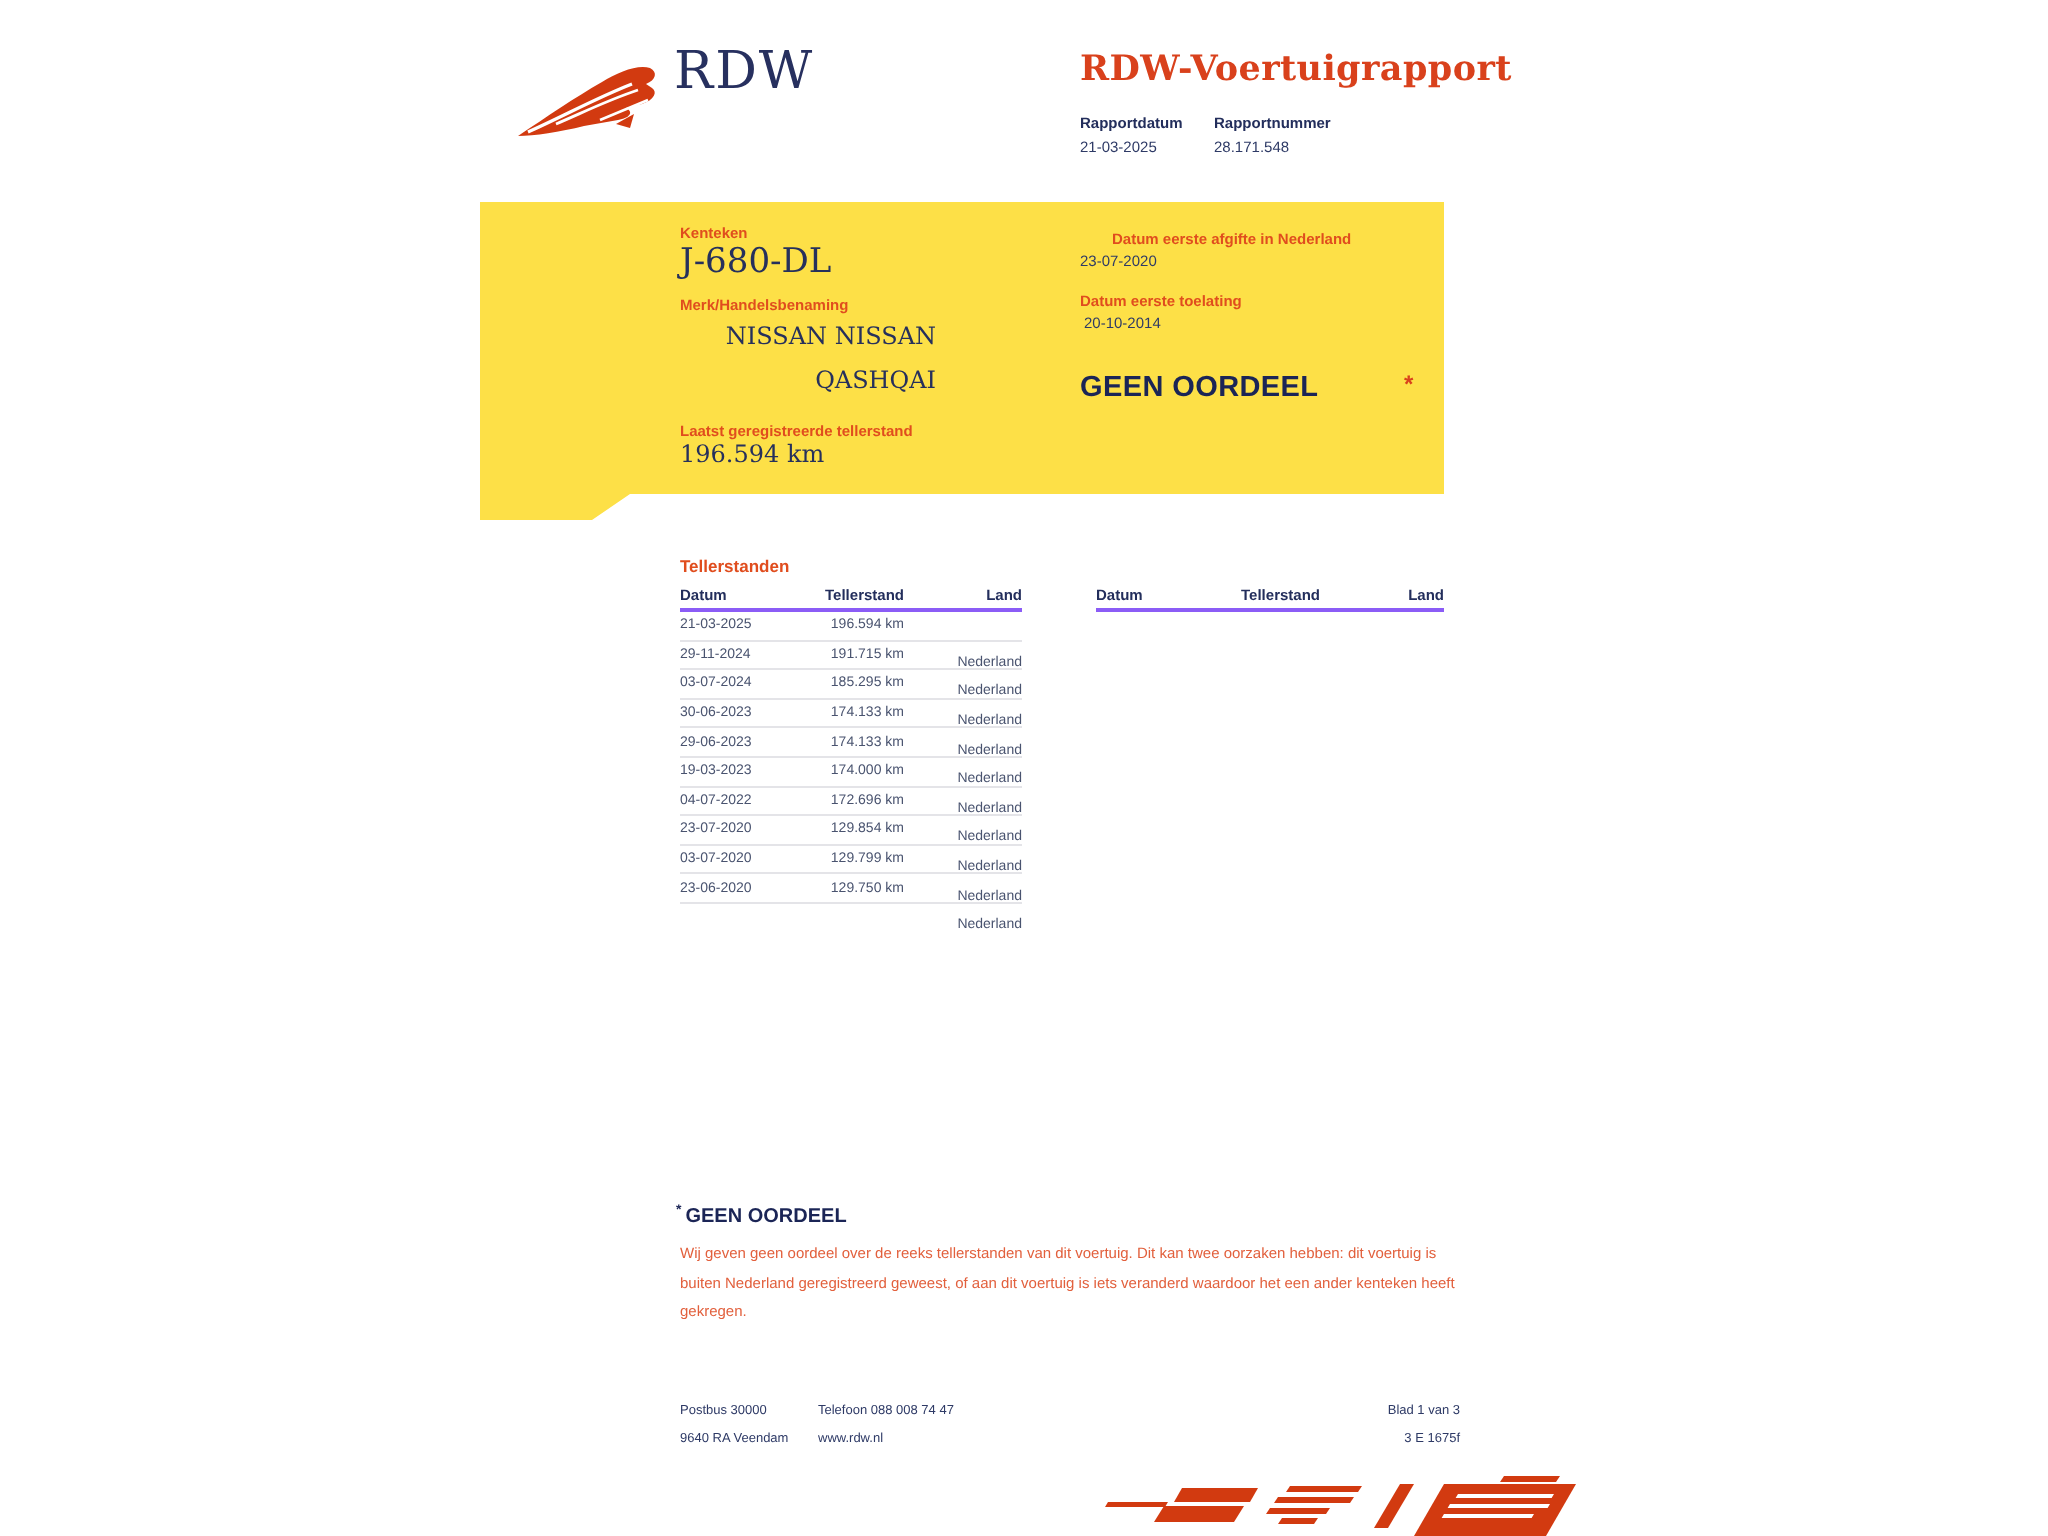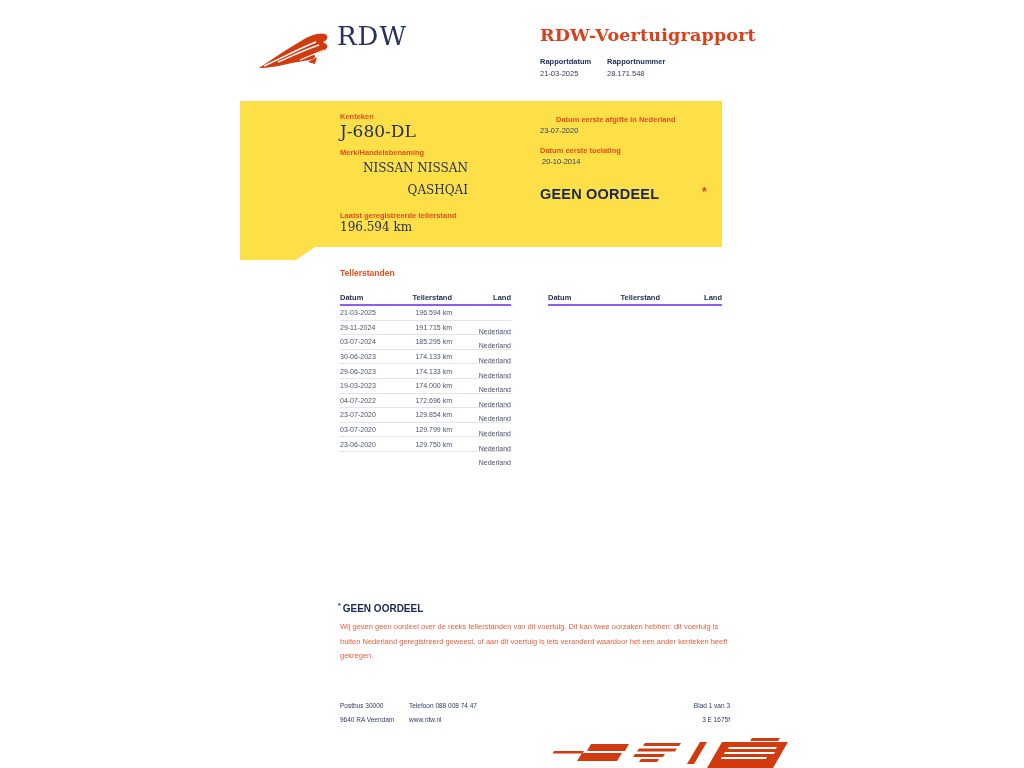--- a/index.html
+++ b/index.html
@@ -74,21 +74,21 @@
     <div class="abs lbl" style="left:316px;top:14px;">Datum eerste afgifte in Nederland</div>
     <div class="abs smallval" style="left:300px;top:25px;">23-07-2020</div>
 
     <div class="abs lbl" style="left:300px;top:45px;">Datum eerste toelating</div>
     <div class="abs smallval" style="left:302px;top:56px;">20-10-2014</div>
 
     <div class="abs oordeel" style="left:300px;top:85px;">GEEN OORDEEL</div>
     <div class="abs star" style="left:462px;top:84px;">*</div>
   </div>
 
-  <div class="abs tbl-title" style="left:340px;top:268px;">Tellerstanden</div>
+  <div class="abs tbl-title" style="left:340px;top:278px;">Tellerstanden</div>
 
   <div class="tbl" style="left:340px;top:290px;width:171px;">
     <div class="thead">
       <span class="tc1">Datum</span>
       <span class="tc2">Tellerstand</span>
       <span class="tc3">Land</span>
     </div>
     <div>
         <div class="trow">
           <span class="tc tc1">21-03-2025</span>

